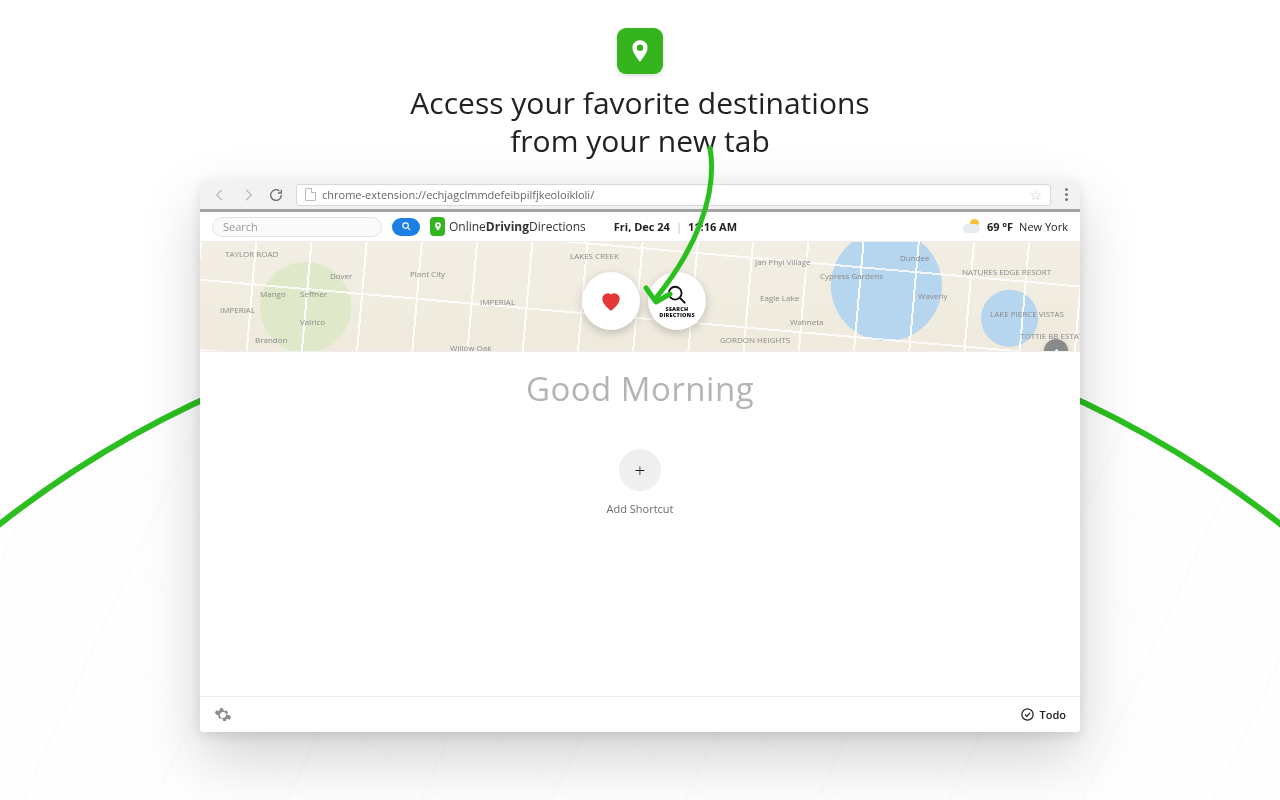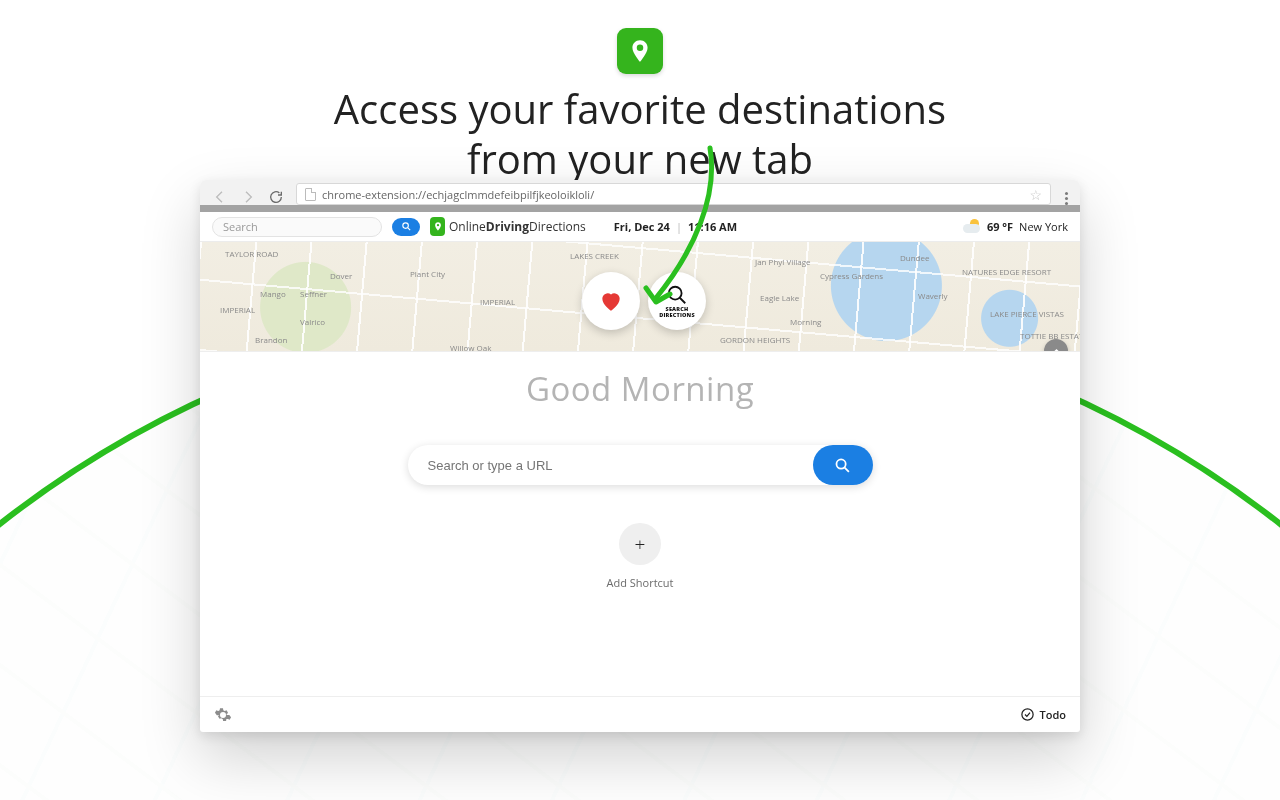--- a/index.html
+++ b/index.html
@@ -28,21 +28,21 @@
       #f4f7f2;
   }
 
   
   .hero { position:relative; text-align:center; padding-top:28px; z-index:3; }
   .hero-icon{
     width:46px;height:46px;border-radius:9px;background:#35b41d;
     display:inline-flex;align-items:center;justify-content:center;
     box-shadow:0 2px 4px rgba(0,0,0,.15);
   }
-  .hero h1{font-size:40px;font-weight:400;color:#222;margin-top:10px;line-height:1.25;}
+  .hero h1{font-size:30px;font-weight:400;color:#222;margin-top:10px;line-height:1.25;}
   .arrow{position:absolute; left:640px; top:140px; z-index:5; pointer-events:none;}
 
   
   .browser{
     position:absolute; left:200px; top:180px; width:880px; height:552px;
     background:#fff; border-radius:6px 6px 3px 3px;
     box-shadow:0 25px 60px rgba(0,0,0,.18), 0 4px 12px rgba(0,0,0,.10);
     z-index:4; overflow:hidden;
   }
   
@@ -51,21 +51,21 @@
   .dot{width:10px;height:10px;border-radius:50%;}
   .dot.r{background:#ff5f57}.dot.y{background:#febc2e}.dot.g{background:#28c840}
   .tab{background:#f2f2f2;height:24px;border-radius:5px 5px 0 0;padding:0 30px 0 10px;
        font-size:11px;color:#444;display:flex;align-items:center;position:relative;min-width:165px;}
   .tab::before{content:"";width:11px;height:11px;border:1px solid #aaa;border-radius:2px;margin-right:6px;
                background:linear-gradient(#fff,#eee);}
   .tab-x{position:absolute;right:8px;color:#888;font-size:12px;line-height:1;}
   .tab2{width:24px;height:20px;background:#c8cacd;border-radius:4px 4px 0 0;margin-left:6px;margin-bottom:0;}
 
   
-  .navbar{height:32px;background:#f2f2f2;border-bottom:7px solid #a3a3a3;display:flex;align-items:flex-end;
+  .navbar{height:32px;background:#f2f2f2;border-bottom:3px solid #a3a3a3;display:flex;align-items:center;
           padding:0 12px;gap:12px;}
   .nav-icn{width:16px;height:16px;display:flex;align-items:center;justify-content:center;color:#777;}
   .nav-icn svg{width:16px;height:16px;stroke:#6b6b6b;}
   .navbar .back svg,.navbar .fwd svg{stroke:#bcbcbc;}
   .addr{flex:1;height:22px;border:1px solid #d8d8d8;border-radius:3px;background:#fff;
         display:flex;align-items:center;padding:0 8px;font-size:11px;color:#666;}
   .addr-ic{width:11px;height:13px;border:1px solid #bbb;border-radius:1px;margin-right:6px;position:relative;}
   .addr-ic::after{content:"";position:absolute;right:-1px;top:-1px;width:4px;height:4px;
                   border-left:1px solid #bbb;border-bottom:1px solid #bbb;background:#fff;}
   .star{margin-left:auto;color:#c7c7c7;font-size:14px;}
@@ -223,21 +223,21 @@
     <span class="map-label" style="left:60px;top:46px">Mango</span>
     <span class="map-label" style="left:100px;top:46px">Seffner</span>
     <span class="map-label" style="left:20px;top:62px">IMPERIAL</span>
     <span class="map-label" style="left:210px;top:26px">Plant City</span>
     <span class="map-label" style="left:100px;top:74px">Valrico</span>
     <span class="map-label" style="left:55px;top:92px">Brandon</span>
     <span class="map-label" style="left:250px;top:100px">Willow Oak</span>
     <span class="map-label" style="left:555px;top:14px">Jan Phyl Village</span>
     <span class="map-label" style="left:620px;top:28px">Cypress Gardens</span>
     <span class="map-label" style="left:560px;top:50px">Eagle Lake</span>
-    <span class="map-label" style="left:590px;top:74px">Morning</span>
+    <span class="map-label" style="left:590px;top:74px">Wahneta</span>
     <span class="map-label" style="left:520px;top:92px">GORDON HEIGHTS</span>
     <span class="map-label" style="left:700px;top:10px">Dundee</span>
     <span class="map-label" style="left:762px;top:24px">NATURES EDGE RESORT</span>
     <span class="map-label" style="left:718px;top:48px">Waverly</span>
     <span class="map-label" style="left:790px;top:66px">LAKE PIERCE VISTAS</span>
     <span class="map-label" style="left:820px;top:88px">TOTTIE BB ESTATE</span>
     <span class="map-label" style="left:280px;top:54px">IMPERIAL</span>
     <span class="map-label" style="left:370px;top:8px">LAKES CREEK</span>
 
     <div class="circle-btn fav-btn">
@@ -257,29 +257,20 @@
     <div class="chev-up">
       <svg viewBox="0 0 24 24" fill="none" stroke-width="2.5">
         <path d="M6 15l6-6 6 6"></path>
         </svg>
     </div>
   </div>
 
   <div class="content">
     <div class="greet">Good Morning</div>
 
-    <div class="searchbar">
-      <input placeholder="Search or type a URL" style="">
-      <div class="go">
-        <svg viewBox="0 0 24 24" fill="none" stroke-width="2.5">
-          <circle cx="10" cy="10" r="6.5"></circle>
-            <path d="M21 21l-6-6"></path>
-          </svg>
-      </div>
-    </div>
 
     <div class="shortcut">
       <div class="addcircle">+</div>
       <span>Add Shortcut</span>
     </div>
   </div>
 
   <div class="footer">
     <div class="gear">
       <svg viewBox="0 0 24 24">

